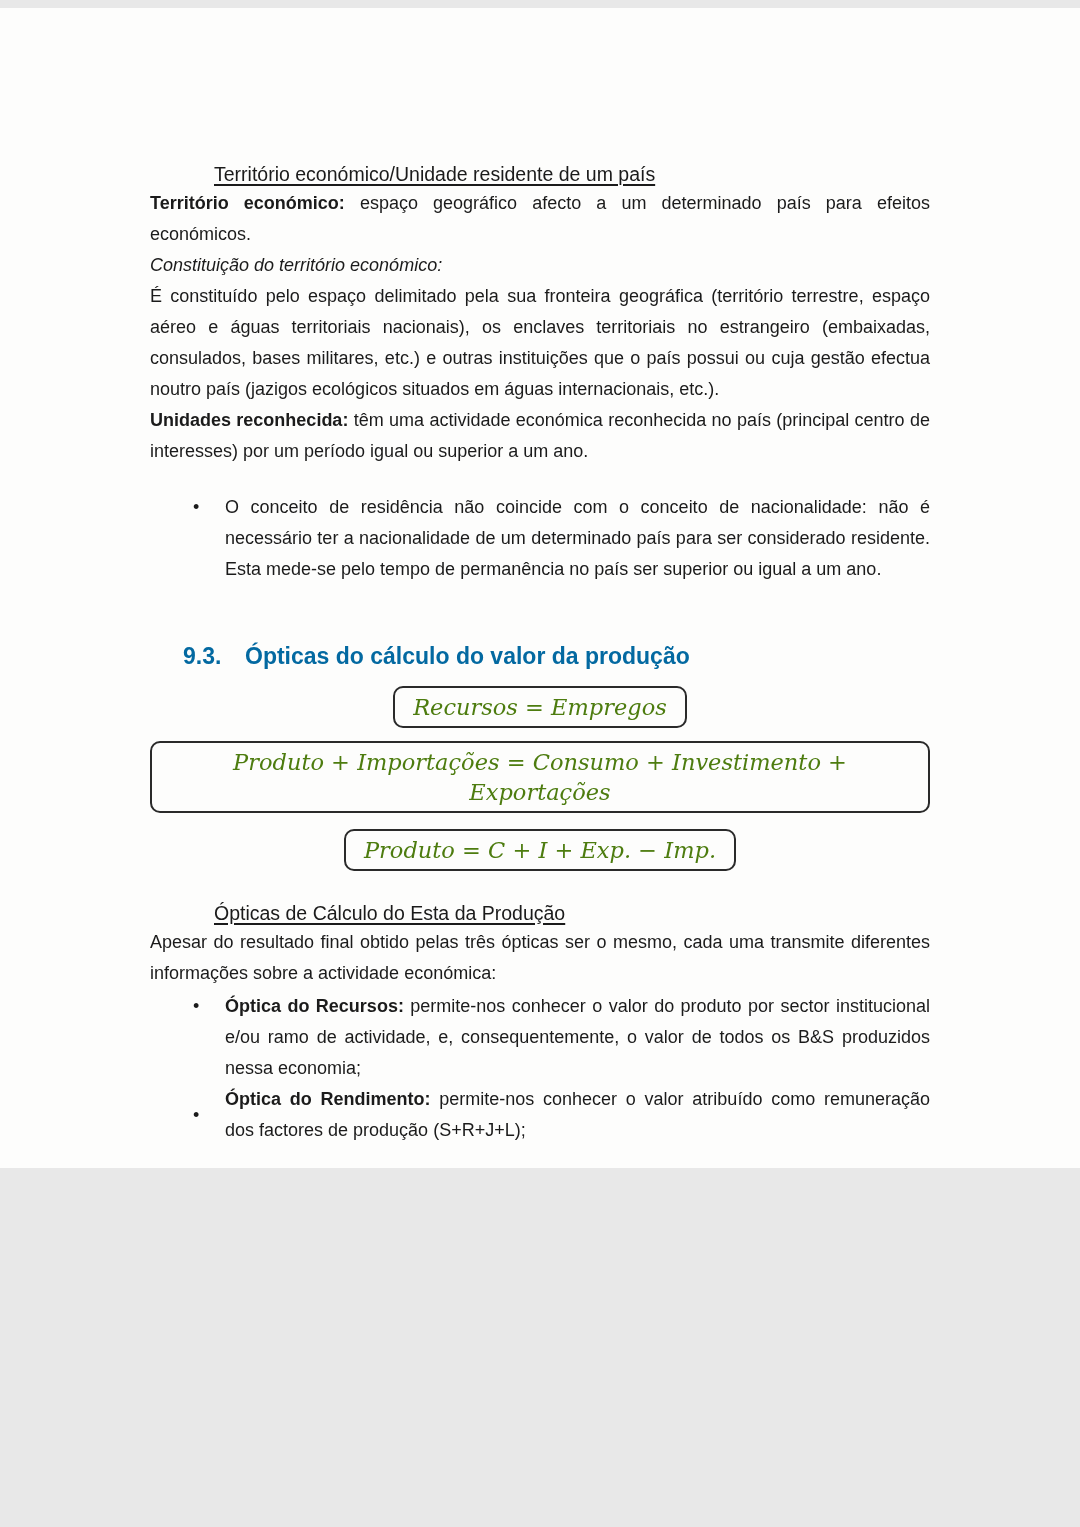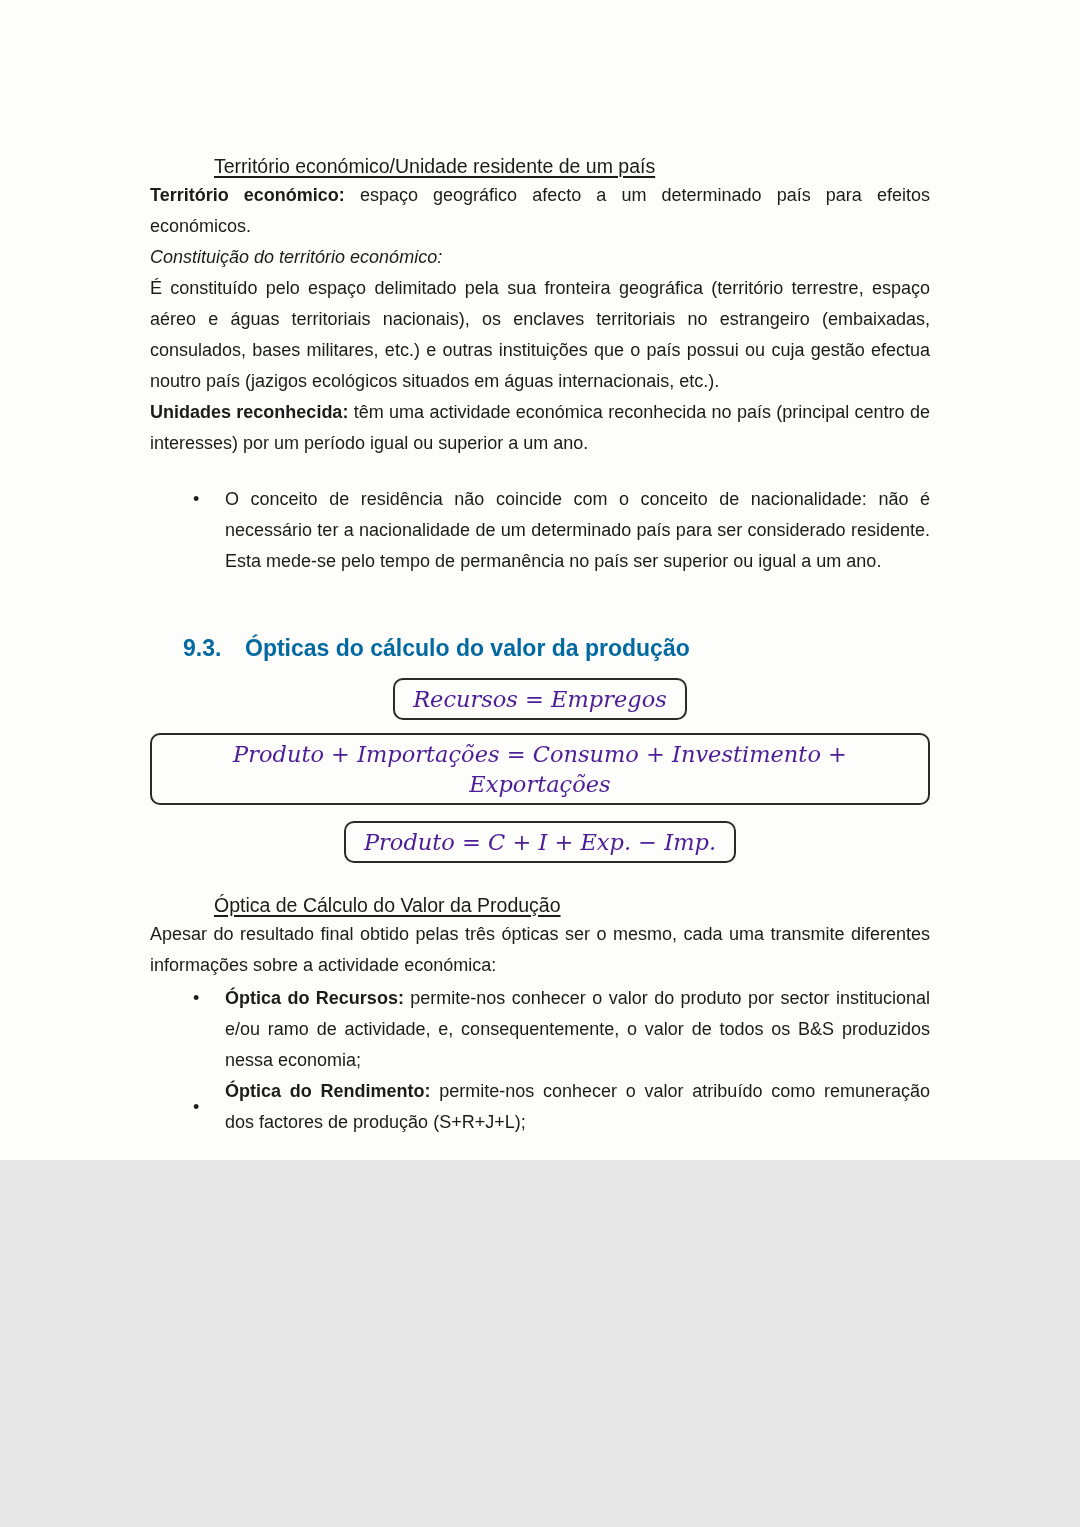--- a/index.html
+++ b/index.html
@@ -1,20 +1,20 @@
 <!DOCTYPE html>
 <html><head>
 <meta charset="utf-8">
 <style>
   html,body{margin:0;padding:0;background:#e8e8e8;}
   .page{
     position:relative;
     width:1080px;
     height:1160px;
-    margin:0 auto;
+    margin:8px auto;
     background:#fdfdfc;
     box-sizing:border-box;
     padding:152px 150px 0 150px;
     font-family:"Liberation Sans", sans-serif;
     color:#1b1b1b;
     overflow:hidden;
   }
   
   .u-head{
     margin:0;
@@ -72,21 +72,21 @@
   .formula-zone{text-align:center;}
   .fbox{
     display:inline-block;
     border:2px solid #2a2a2a;
     border-radius:10px;
     padding:4px 18px;
     font-family:"DejaVu Serif", serif;
     font-style:italic;
     font-size:22.5px;
     line-height:30px;
-    color:#4c1d95;
+    color:#4d7c0f;
     background:#fdfdfc;
   }
   .fbox.b1{margin-top:14px;}
   .fbox.b2{margin-top:13px;}
   .fbox.b3{margin-top:16px;}
   
   .page-num{
     position:absolute;
     top:1346px;
     right:150px;
@@ -123,21 +123,21 @@
     <span class="num">9.3.</span><span>Ópticas do cálculo do valor da produção</span>
   </h1>
 
 
   <div class="formula-zone">
     <div class="fbox b1">Recursos = Empregos</div><br>
     <div class="fbox b2">Produto + Importações = Consumo + Investimento + Exportações</div><br>
     <div class="fbox b3">Produto = C + I + Exp. − Imp.</div>
   </div>
 
-  <h2 class="u-head second">Óptica de Cálculo do Valor da Produção</h2>
+  <h2 class="u-head second">Ópticas de Cálculo do Esta da Produção</h2>
 
   <p class="body mt30">Apesar do resultado final obtido pelas três ópticas ser o mesmo, cada uma transmite diferentes informações sobre a actividade económica:</p>
 
   <div class="bullet tight">
     <span class="marker"></span>
     <p class="btxt">
       <span class="bi">Óptica do Recursos:</span>
       <span>permite-nos conhecer o valor do produto por sector institucional e/ou ramo de actividade, e, consequentemente, o valor de todos os B&amp;S produzidos nessa economia;</span>
     </p>
   </div>

